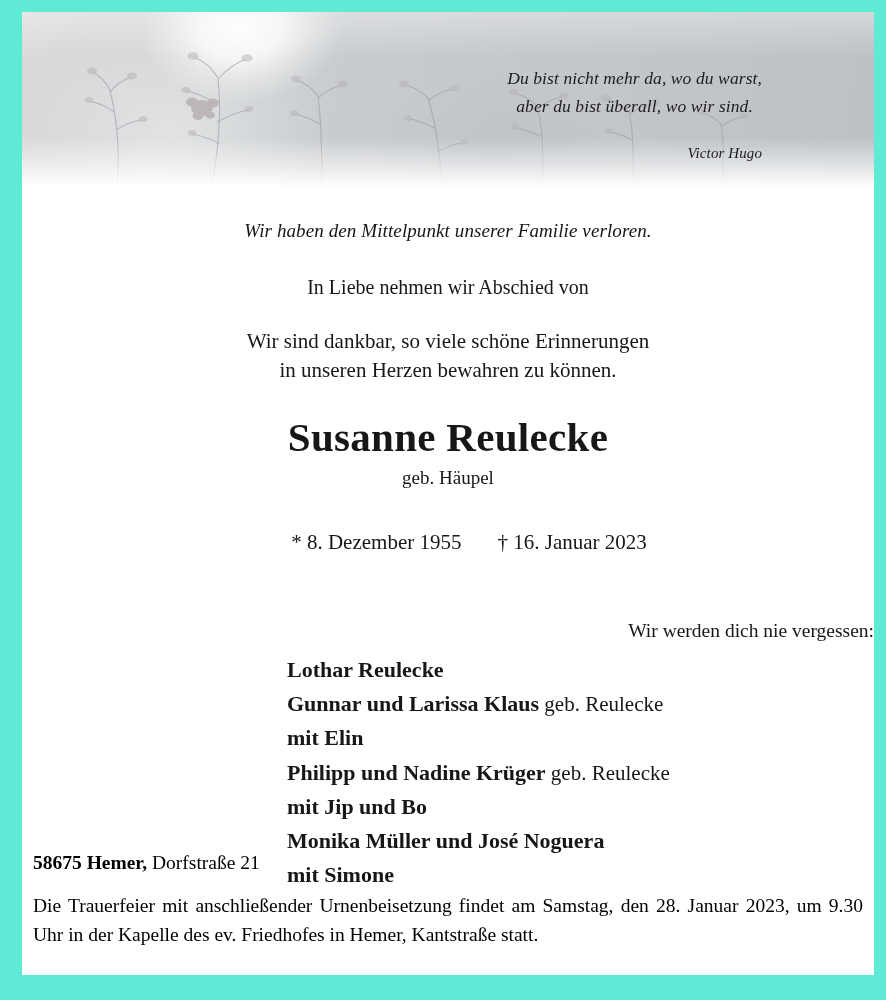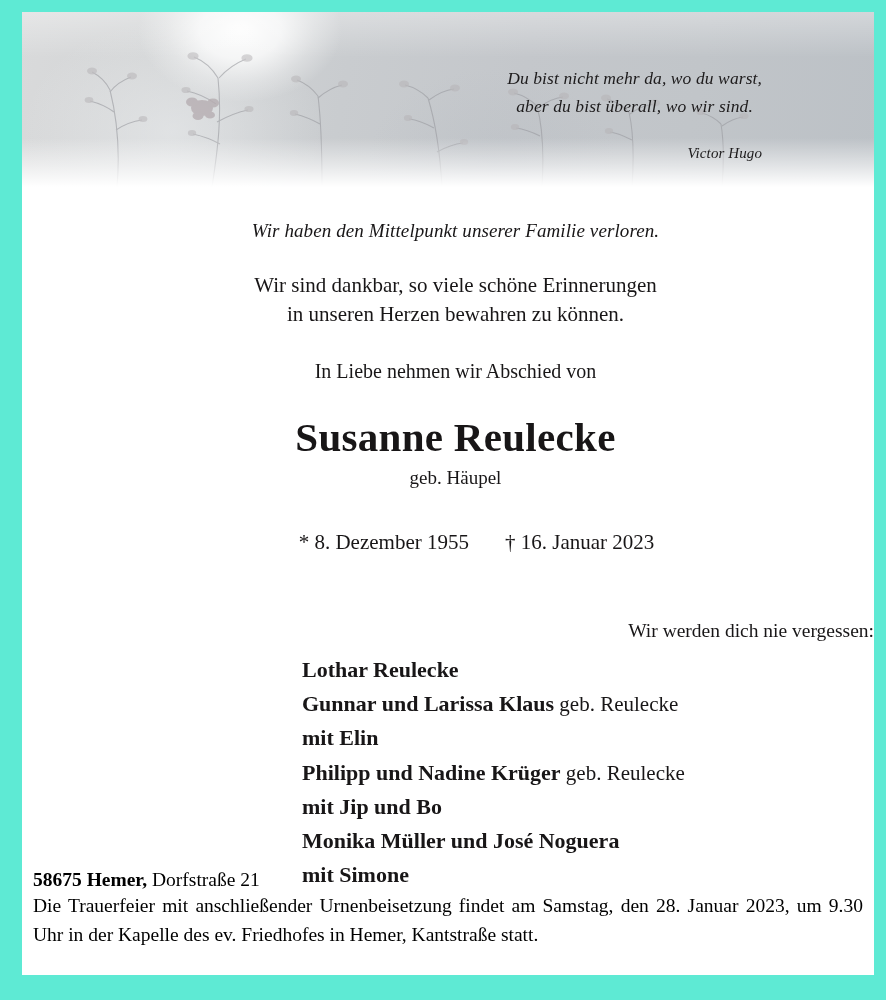--- a/index.html
+++ b/index.html
@@ -99,21 +99,20 @@
     font-size: 15px;
     margin-top: 20px;
     letter-spacing: 0.1px;
   }
 
   
   #notice-body {
     position: relative;
     padding-top: 30px;
     color: #181617;
-    margin-left: 15px;
   }
 
   .intro-line {
     text-align: center;
     font-size: 19px;
     line-height: 1.5;
   }
   .intro-italic {
     font-style: italic;
     letter-spacing: 0.1px;
@@ -174,21 +173,21 @@
 
   
   #footer-block {
     position: absolute;
     left: 11px;
     right: 11px;
     bottom: 26px;
   }
   #address-line {
     font-size: 19.5px;
-    margin-bottom: 0;
+    margin-bottom: 17px;
   }
   #address-city {
     font-weight: bold;
   }
   #funeral-details {
     font-size: 19.5px;
     line-height: 1.5;
     text-align: justify;
     text-align-last: left;
   }
@@ -287,26 +286,26 @@
         <span>Du bist nicht mehr da, wo du warst,</span><br>
         <span>aber du bist überall, wo wir sind.</span>
         <span id="quote-attribution">Victor Hugo</span>
       </div>
     </div>
 
     <div id="notice-body">
 
       <div class="intro-line intro-italic">Wir haben den Mittelpunkt unserer Familie verloren.</div>
 
+      <div class="intro-line" id="intro-farewell">In Liebe nehmen wir Abschied von</div>
+
       <div class="intro-line" id="intro-gratitude">
         <span>Wir sind dankbar, so viele schöne Erinnerungen</span><br>
         <span>in unseren Herzen bewahren zu können.</span>
       </div>
-
-      <div class="intro-line" id="intro-farewell">In Liebe nehmen wir Abschied von</div>
 
       <div id="deceased-name">Susanne Reulecke</div>
       <div id="maiden-name">geb. Häupel</div>
 
       <div id="life-dates">
         <span>* 8. Dezember 1955</span><span class="date-gap"></span><span>† 16. Januar 2023</span>
       </div>
 
       <div id="mourners-section">
         <div id="mourners-heading">Wir werden dich nie vergessen:</div>

